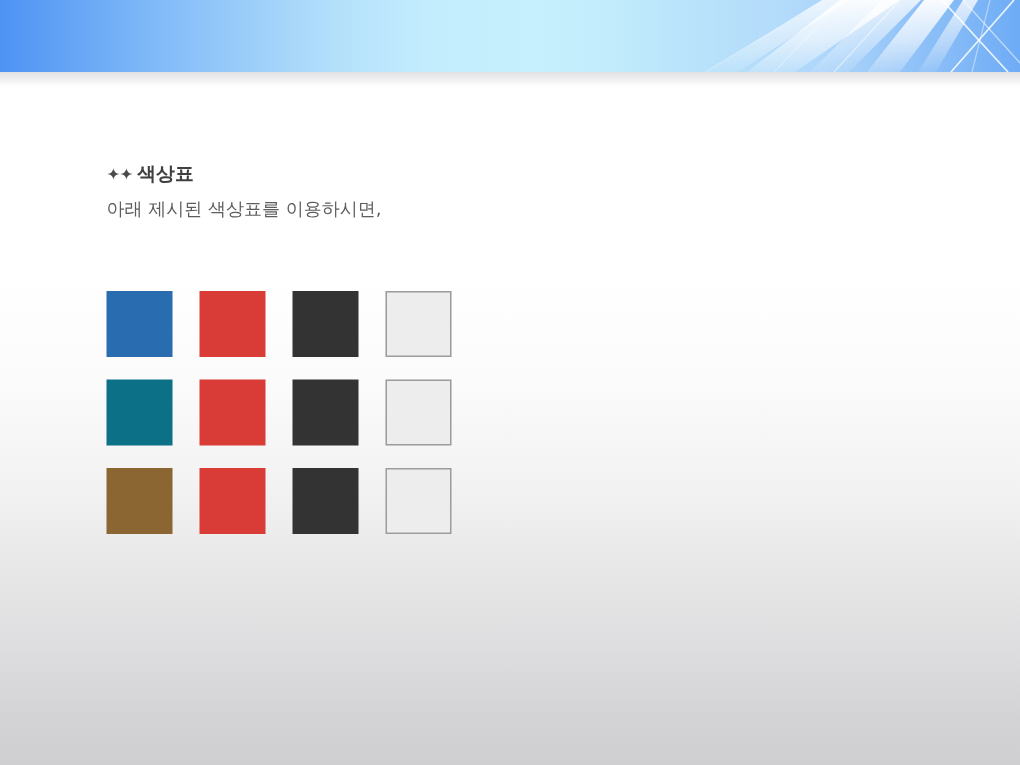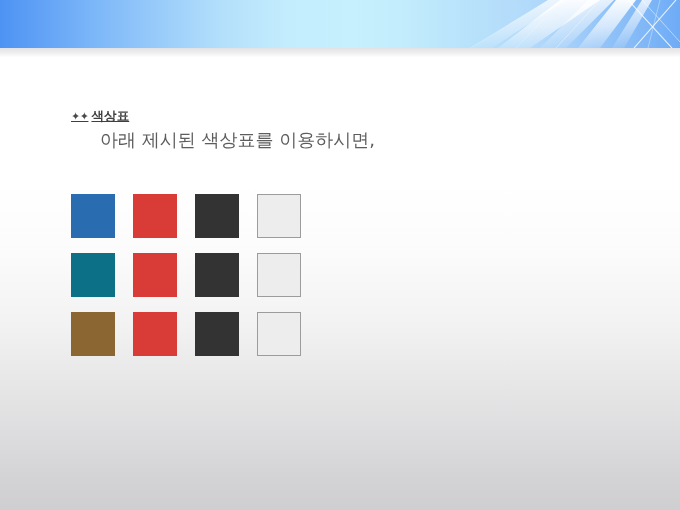--- a/index.html
+++ b/index.html
@@ -81,34 +81,32 @@
     width: 420px;
   }
   #slide-title {
     font-size: 12.5px;
     font-weight: bold;
     color: #3f3f3f;
     letter-spacing: 0.1px;
     line-height: 16px;
     margin: 0 0 5px 0;
     white-space: nowrap;
-    text-decoration: underline;
   }
   #slide-title .bullets {
     font-size: 11px;
     color: #4a4a4a;
     letter-spacing: -0.5px;
     margin-right: 3px;
   }
   .body-line {
-    font-size: 18px;
+    font-size: 12px;
     color: #5d5d5d;
     line-height: 19px;
     white-space: nowrap;
-    margin-left: 29px;
   }
 
   
   #swatch-grid {
     position: absolute;
     left: 71px;
     top: 194px;
   }
   .swatch-row {
     display: flex;

